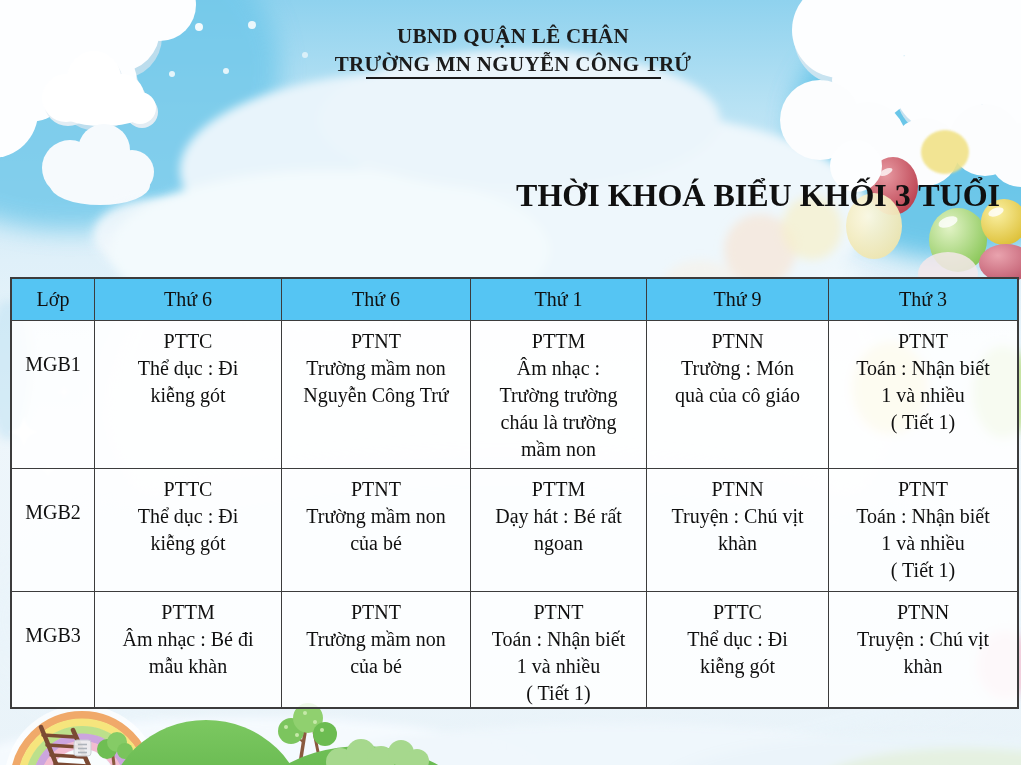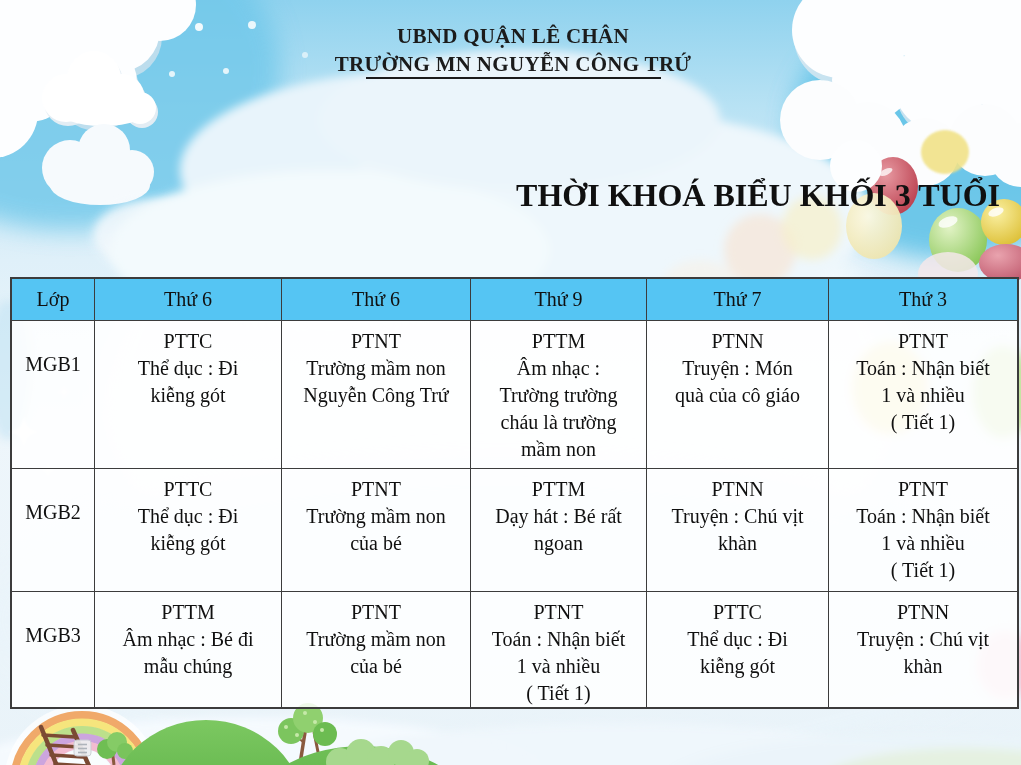--- a/index.html
+++ b/index.html
@@ -278,22 +278,22 @@
   <div class="main-title">
     <div>THỜI KHOÁ BIỂU KHỐI 3 TUỔI</div>
   </div>
 
   <table class="tkb">
     <thead>
       <tr style="height: 41px;">
           <th style="width: 82px;">Lớp</th>
           <th style="width: 186px;">Thứ 6</th>
           <th style="width: 188px;">Thứ 6</th>
-          <th style="width: 175px;">Thứ 9</th>
-          <th style="width: 181px;">Thứ 7</th>
+          <th style="width: 175px;">Thứ 1</th>
+          <th style="width: 181px;">Thứ 9</th>
           <th style="width: 188px;">Thứ 3</th>
         </tr>
     </thead>
     <tbody>
         <tr style="height: 148px;">
           <td class="rowlabel">MGB1</td>
           <td>
             <div>PTTC</div>
             <div>Thể dục : Đi</div>
             <div>kiễng gót</div>
@@ -305,21 +305,21 @@
           </td>
           <td>
             <div>PTTM</div>
             <div>Âm nhạc :</div>
             <div>Trường trường</div>
             <div>cháu là trường</div>
             <div>mầm non</div>
           </td>
           <td>
             <div>PTNN</div>
-            <div>Truyện : Món</div>
+            <div>Trường : Món</div>
             <div>quà của cô giáo</div>
           </td>
           <td>
             <div>PTNT</div>
             <div>Toán : Nhận biết</div>
             <div>1 và nhiều</div>
             <div>( Tiết 1)</div>
           </td>
         </tr>
         <tr style="height: 123px;">
@@ -349,21 +349,21 @@
             <div>Toán : Nhận biết</div>
             <div>1 và nhiều</div>
             <div>( Tiết 1)</div>
           </td>
         </tr>
         <tr style="height: 113px;">
           <td class="rowlabel">MGB3</td>
           <td>
             <div>PTTM</div>
             <div>Âm nhạc : Bé đi</div>
-            <div>mẫu chúng</div>
+            <div>mẫu khàn</div>
           </td>
           <td>
             <div>PTNT</div>
             <div>Trường mầm non</div>
             <div>của bé</div>
           </td>
           <td>
             <div>PTNT</div>
             <div>Toán : Nhận biết</div>
             <div>1 và nhiều</div>

